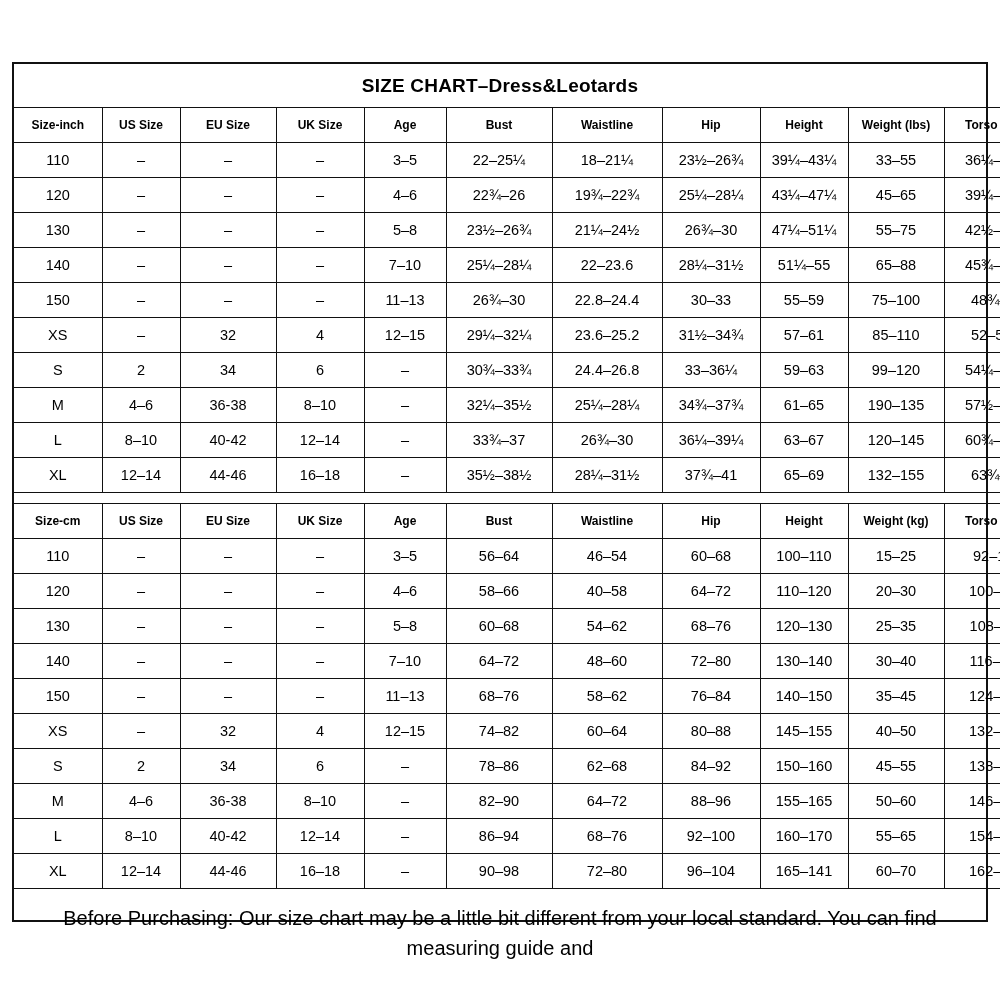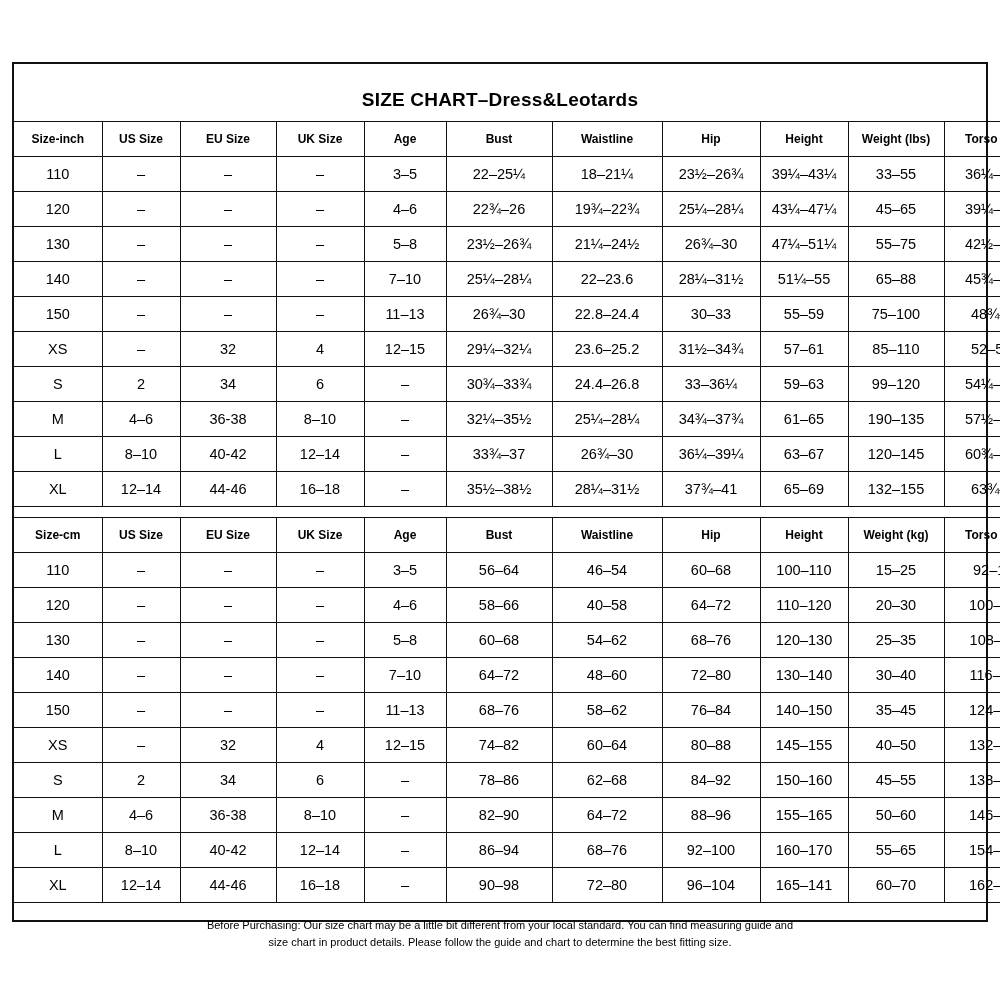--- a/index.html
+++ b/index.html
@@ -28,21 +28,21 @@
     height: 860px;
     border: 2px solid #111111;
     box-sizing: border-box;
     background: #ffffff;
   }
   .title {
     text-align: center;
     font-size: 19px;
     font-weight: bold;
     letter-spacing: 0.2px;
-    padding: 25px 0 10px 0;
+    padding: 11px 0 10px 0;
   }
   table.size-table {
     width: 100%;
     border-collapse: collapse;
     table-layout: fixed;
   }
   table.size-table td,
   table.size-table th {
     border-top: 1.6px solid #111111;
     border-bottom: 1.6px solid #111111;
@@ -78,21 +78,21 @@
   col.c6 { width: 110px; }
   col.c7 { width: 98px; }
   col.c8 { width: 88px; }
   col.c9 { width: 96px; }
   col.c10 { width: 106px; }
   .gap {
     height: 10px;
     background: #ffffff;
   }
   .note {
-    font-size: 11px;
+    font-size: 20px;
     line-height: 1.5;
     text-align: center;
     padding: 14px 18px 12px 18px;
   }
   .note .line1 { display: block; }
   .note .line2 { display: block; }
   .table-block { width: 100%; }
 </style>
 </head>
 <body>
@@ -429,17 +429,16 @@
             <td>165–141</td>
             <td>60–70</td>
             <td>162–170</td>
           </tr>
         </tbody>
       </table>
     </div>
 
     <div class="note">
       <span class="line1">Before Purchasing: Our size chart may be a little bit different from your local standard. You can find measuring guide and</span>
-      <span class="line2">size chart in product details. Please follow the guide and chart to determine the best fitting size.</span>
     </div>
 
   </div>
 </div>
 
 </body></html>

